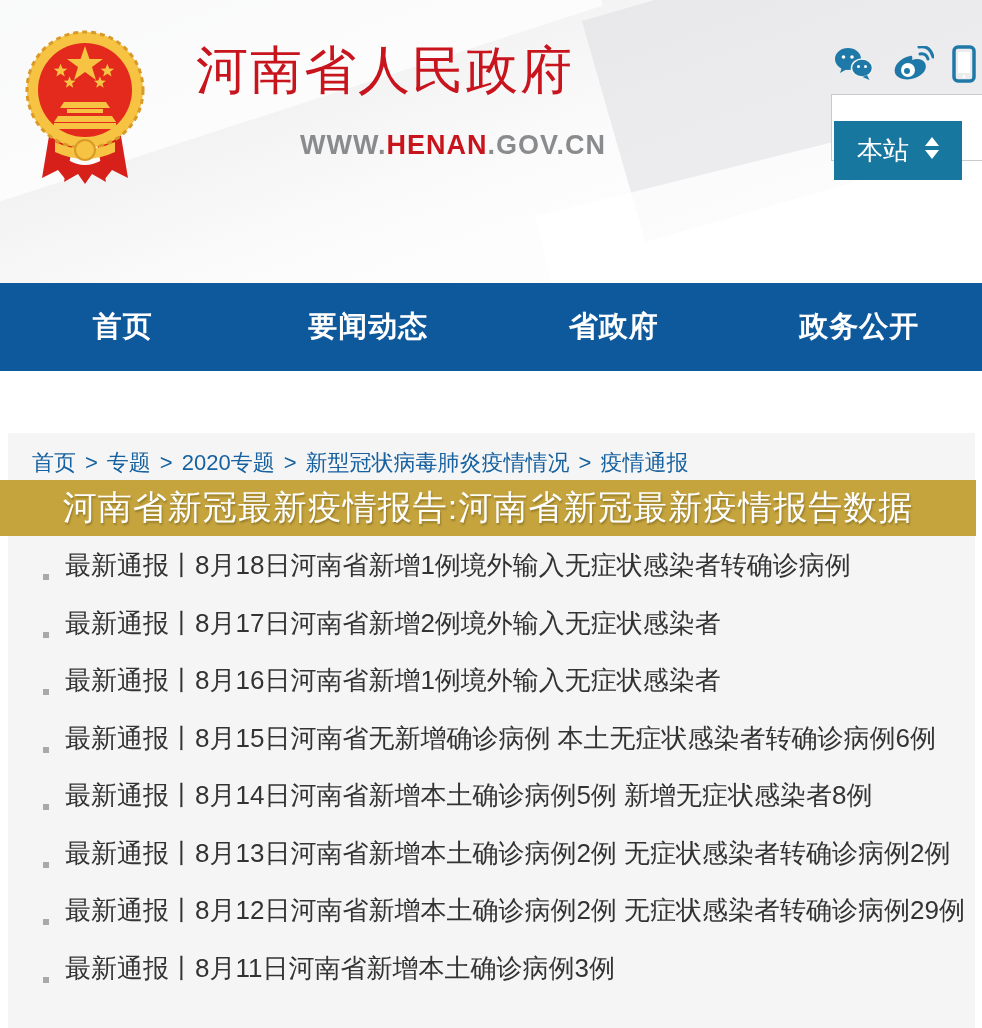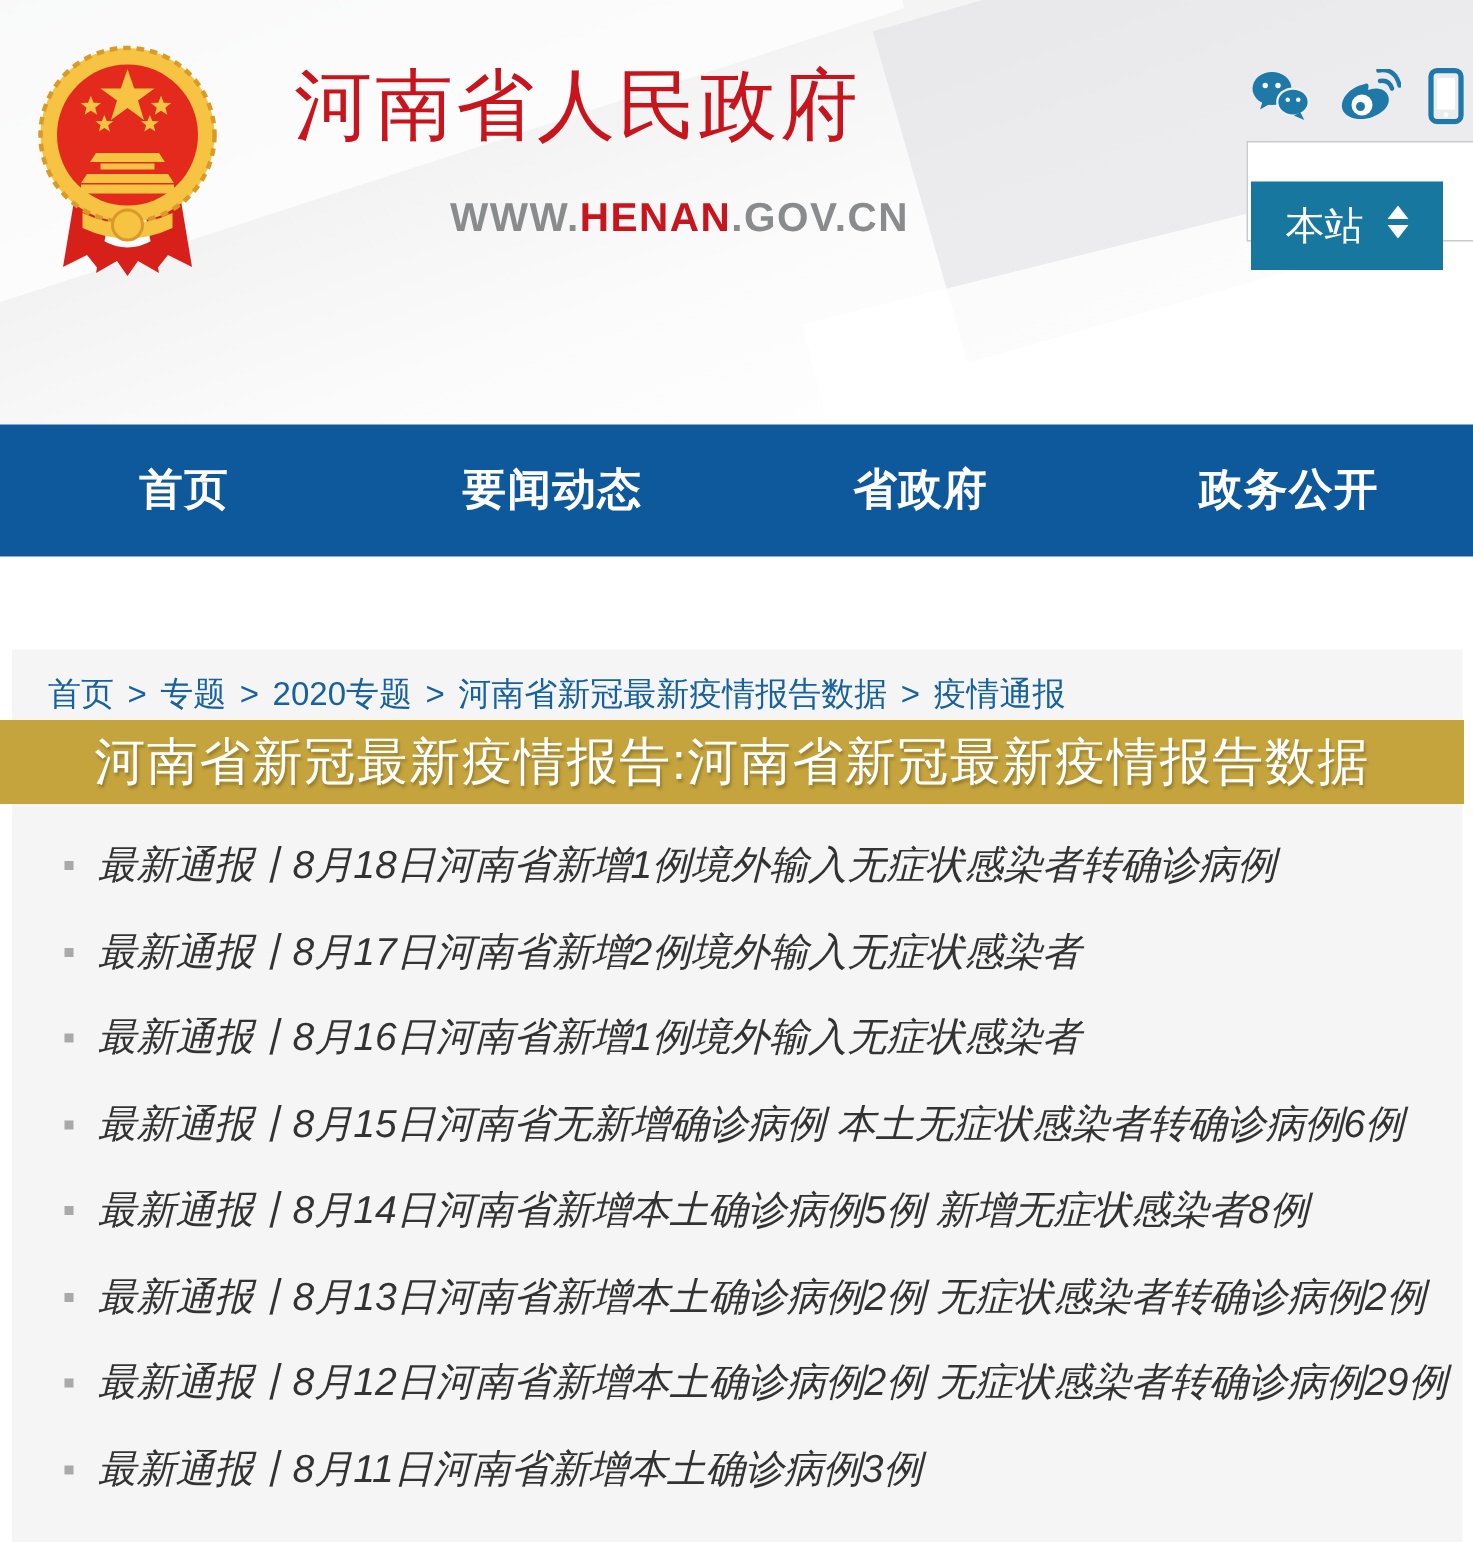--- a/index.html
+++ b/index.html
@@ -71,21 +71,21 @@
   .title-banner{
     position:absolute;left:0;top:480px;width:976px;height:56px;
     background:#c5a43e;display:flex;align-items:center;justify-content:center;
   }
   .title-banner .banner-text{
     color:#ffffff;font-size:34px;font-weight:normal;letter-spacing:1px;
     text-shadow:1px 2px 2px rgba(90,75,20,0.45);white-space:nowrap;
   }
   .news-list{position:absolute;left:8px;top:548px;width:967px;}
   .news-item{
-    position:relative;height:57.5px;display:flex;align-items:center;cursor:pointer;font-style:italic;
+    position:relative;height:57.5px;display:flex;align-items:flex-start;cursor:pointer;
   }
   .news-item .bullet{
     position:absolute;left:35px;top:26px;width:6px;height:6px;background:#a9a9a9;
   }
   .news-item .news-text{
     margin-left:57px;font-size:26px;color:#333333;white-space:nowrap;
   }
 </style>
 </head>
 <body>
@@ -180,21 +180,21 @@
 
 <div class="content-panel"></div>
 
 <div class="breadcrumb">
   <span class="crumb">首页</span>
   <span class="sep">&gt;</span>
   <span class="crumb">专题</span>
   <span class="sep">&gt;</span>
   <span class="crumb">2020专题</span>
   <span class="sep">&gt;</span>
-  <span class="crumb">河南省新冠最新疫情报告数据</span>
+  <span class="crumb">新型冠状病毒肺炎疫情情况</span>
   <span class="sep">&gt;</span>
   <span class="crumb">疫情通报</span>
 </div>
 
 <div class="title-banner">
   <span class="banner-text">河南省新冠最新疫情报告:河南省新冠最新疫情报告数据</span>
 </div>
 
 <div class="news-list">
   <div class="news-item">

